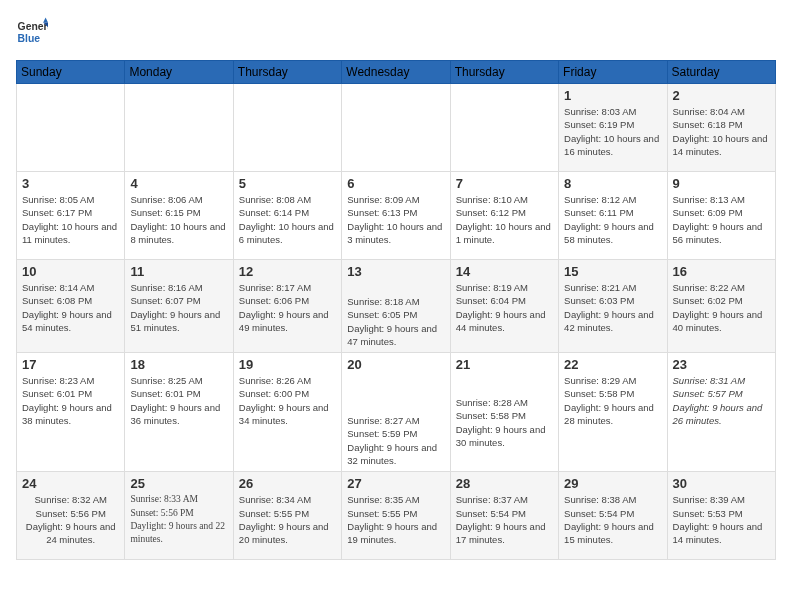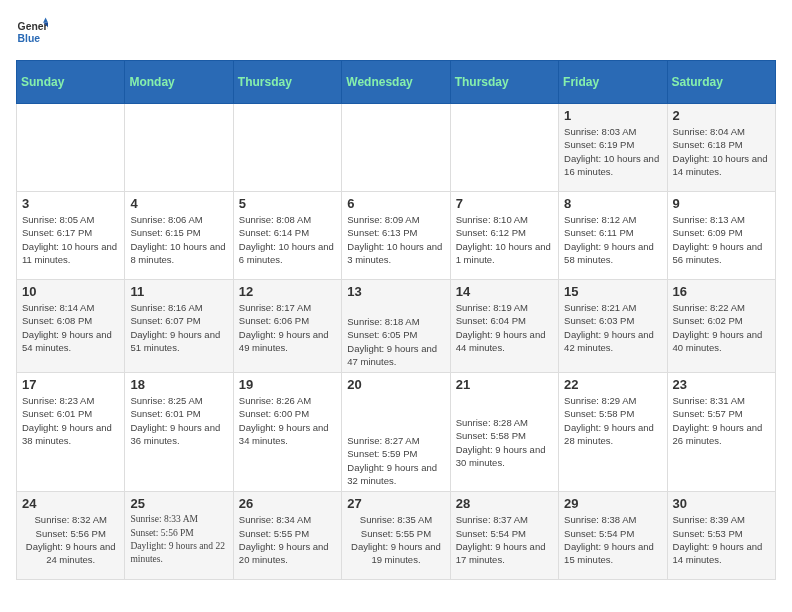--- a/index.html
+++ b/index.html
@@ -36,24 +36,24 @@
     .location-title {
       font-size: 15px;
       color: #555;
     }
     .calendar {
       width: 100%;
       border-collapse: collapse;
     }
     .calendar th {
       background: #2a6ab5;
-      color: #86efac;
+      color: #000000;
       font-size: 12px;
-      font-weight: bold;
-      padding: 14px 4px;
+      font-weight: normal;
+      padding: 4px 4px;
       text-align: left;
       border: 1px solid #1a5aa5;
     }
     .calendar td {
       width: 14.28%;
       vertical-align: top;
       padding: 4px 5px;
       font-size: 10px;
       color: #333;
       border: 1px solid #ddd;
@@ -252,21 +252,21 @@
 Daylight: 9 hours and 30 minutes.</div>
         </td>
         <td>
           <span class="day-num">22</span>
           <div class="day-info" style="white-space: pre-line;">Sunrise: 8:29 AM
 Sunset: 5:58 PM
 Daylight: 9 hours and 28 minutes.</div>
         </td>
         <td>
           <span class="day-num">23</span>
-          <div class="day-info" style="white-space: pre-line;">Sunrise: 8:31 AM
+          <div class="day-info" style="white-space: pre-line; font-style: italic;">Sunrise: 8:31 AM
 Sunset: 5:57 PM
 Daylight: 9 hours and 26 minutes.</div>
         </td>
       </tr>
       <tr>
         <td>
           <span class="day-num">24</span>
           <div class="day-info" style="white-space: pre-line; text-align: center;">Sunrise: 8:32 AM
 Sunset: 5:56 PM
 Daylight: 9 hours and 24 minutes.</div>
@@ -278,21 +278,21 @@
 Daylight: 9 hours and 22 minutes.</div>
         </td>
         <td>
           <span class="day-num">26</span>
           <div class="day-info" style="white-space: pre-line;">Sunrise: 8:34 AM
 Sunset: 5:55 PM
 Daylight: 9 hours and 20 minutes.</div>
         </td>
         <td>
           <span class="day-num">27</span>
-          <div class="day-info" style="white-space: pre-line; text-align: center;">Sunrise: 8:35 AM
+          <div class="day-info" style="white-space: pre-line;">Sunrise: 8:35 AM
 Sunset: 5:55 PM
 Daylight: 9 hours and 19 minutes.</div>
         </td>
         <td>
           <span class="day-num">28</span>
           <div class="day-info" style="white-space: pre-line;">Sunrise: 8:37 AM
 Sunset: 5:54 PM
 Daylight: 9 hours and 17 minutes.</div>
         </td>
         <td>

